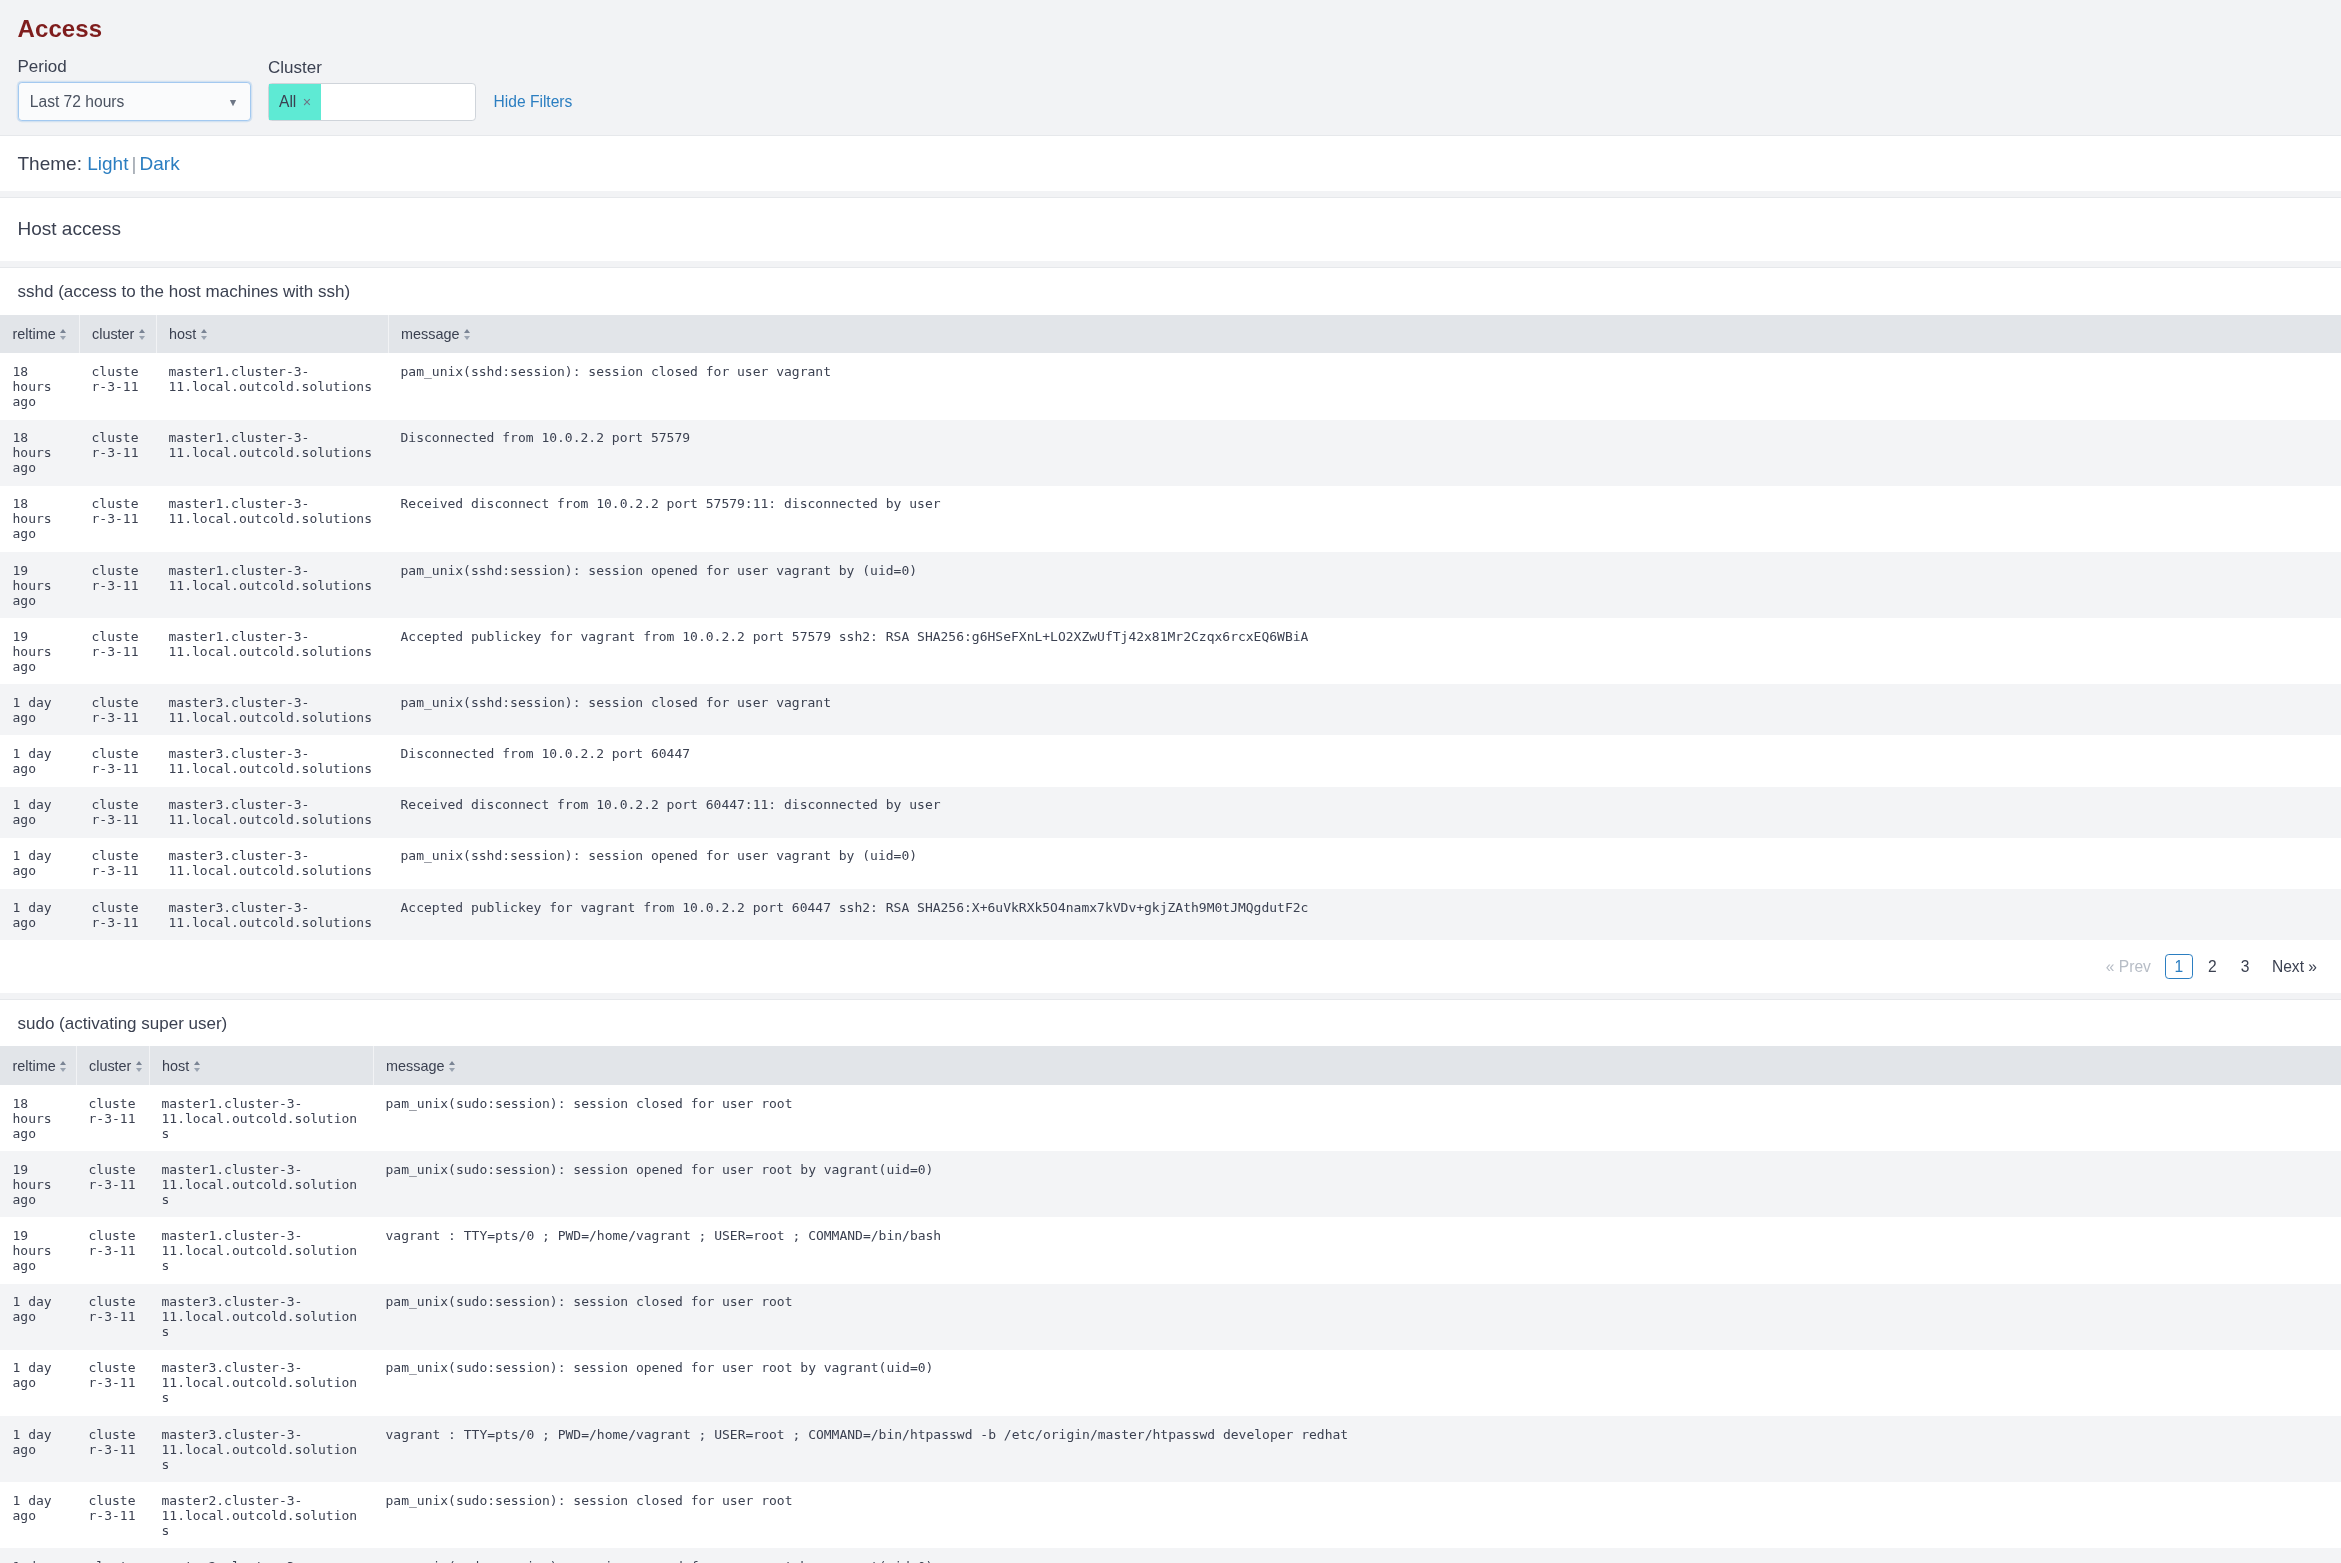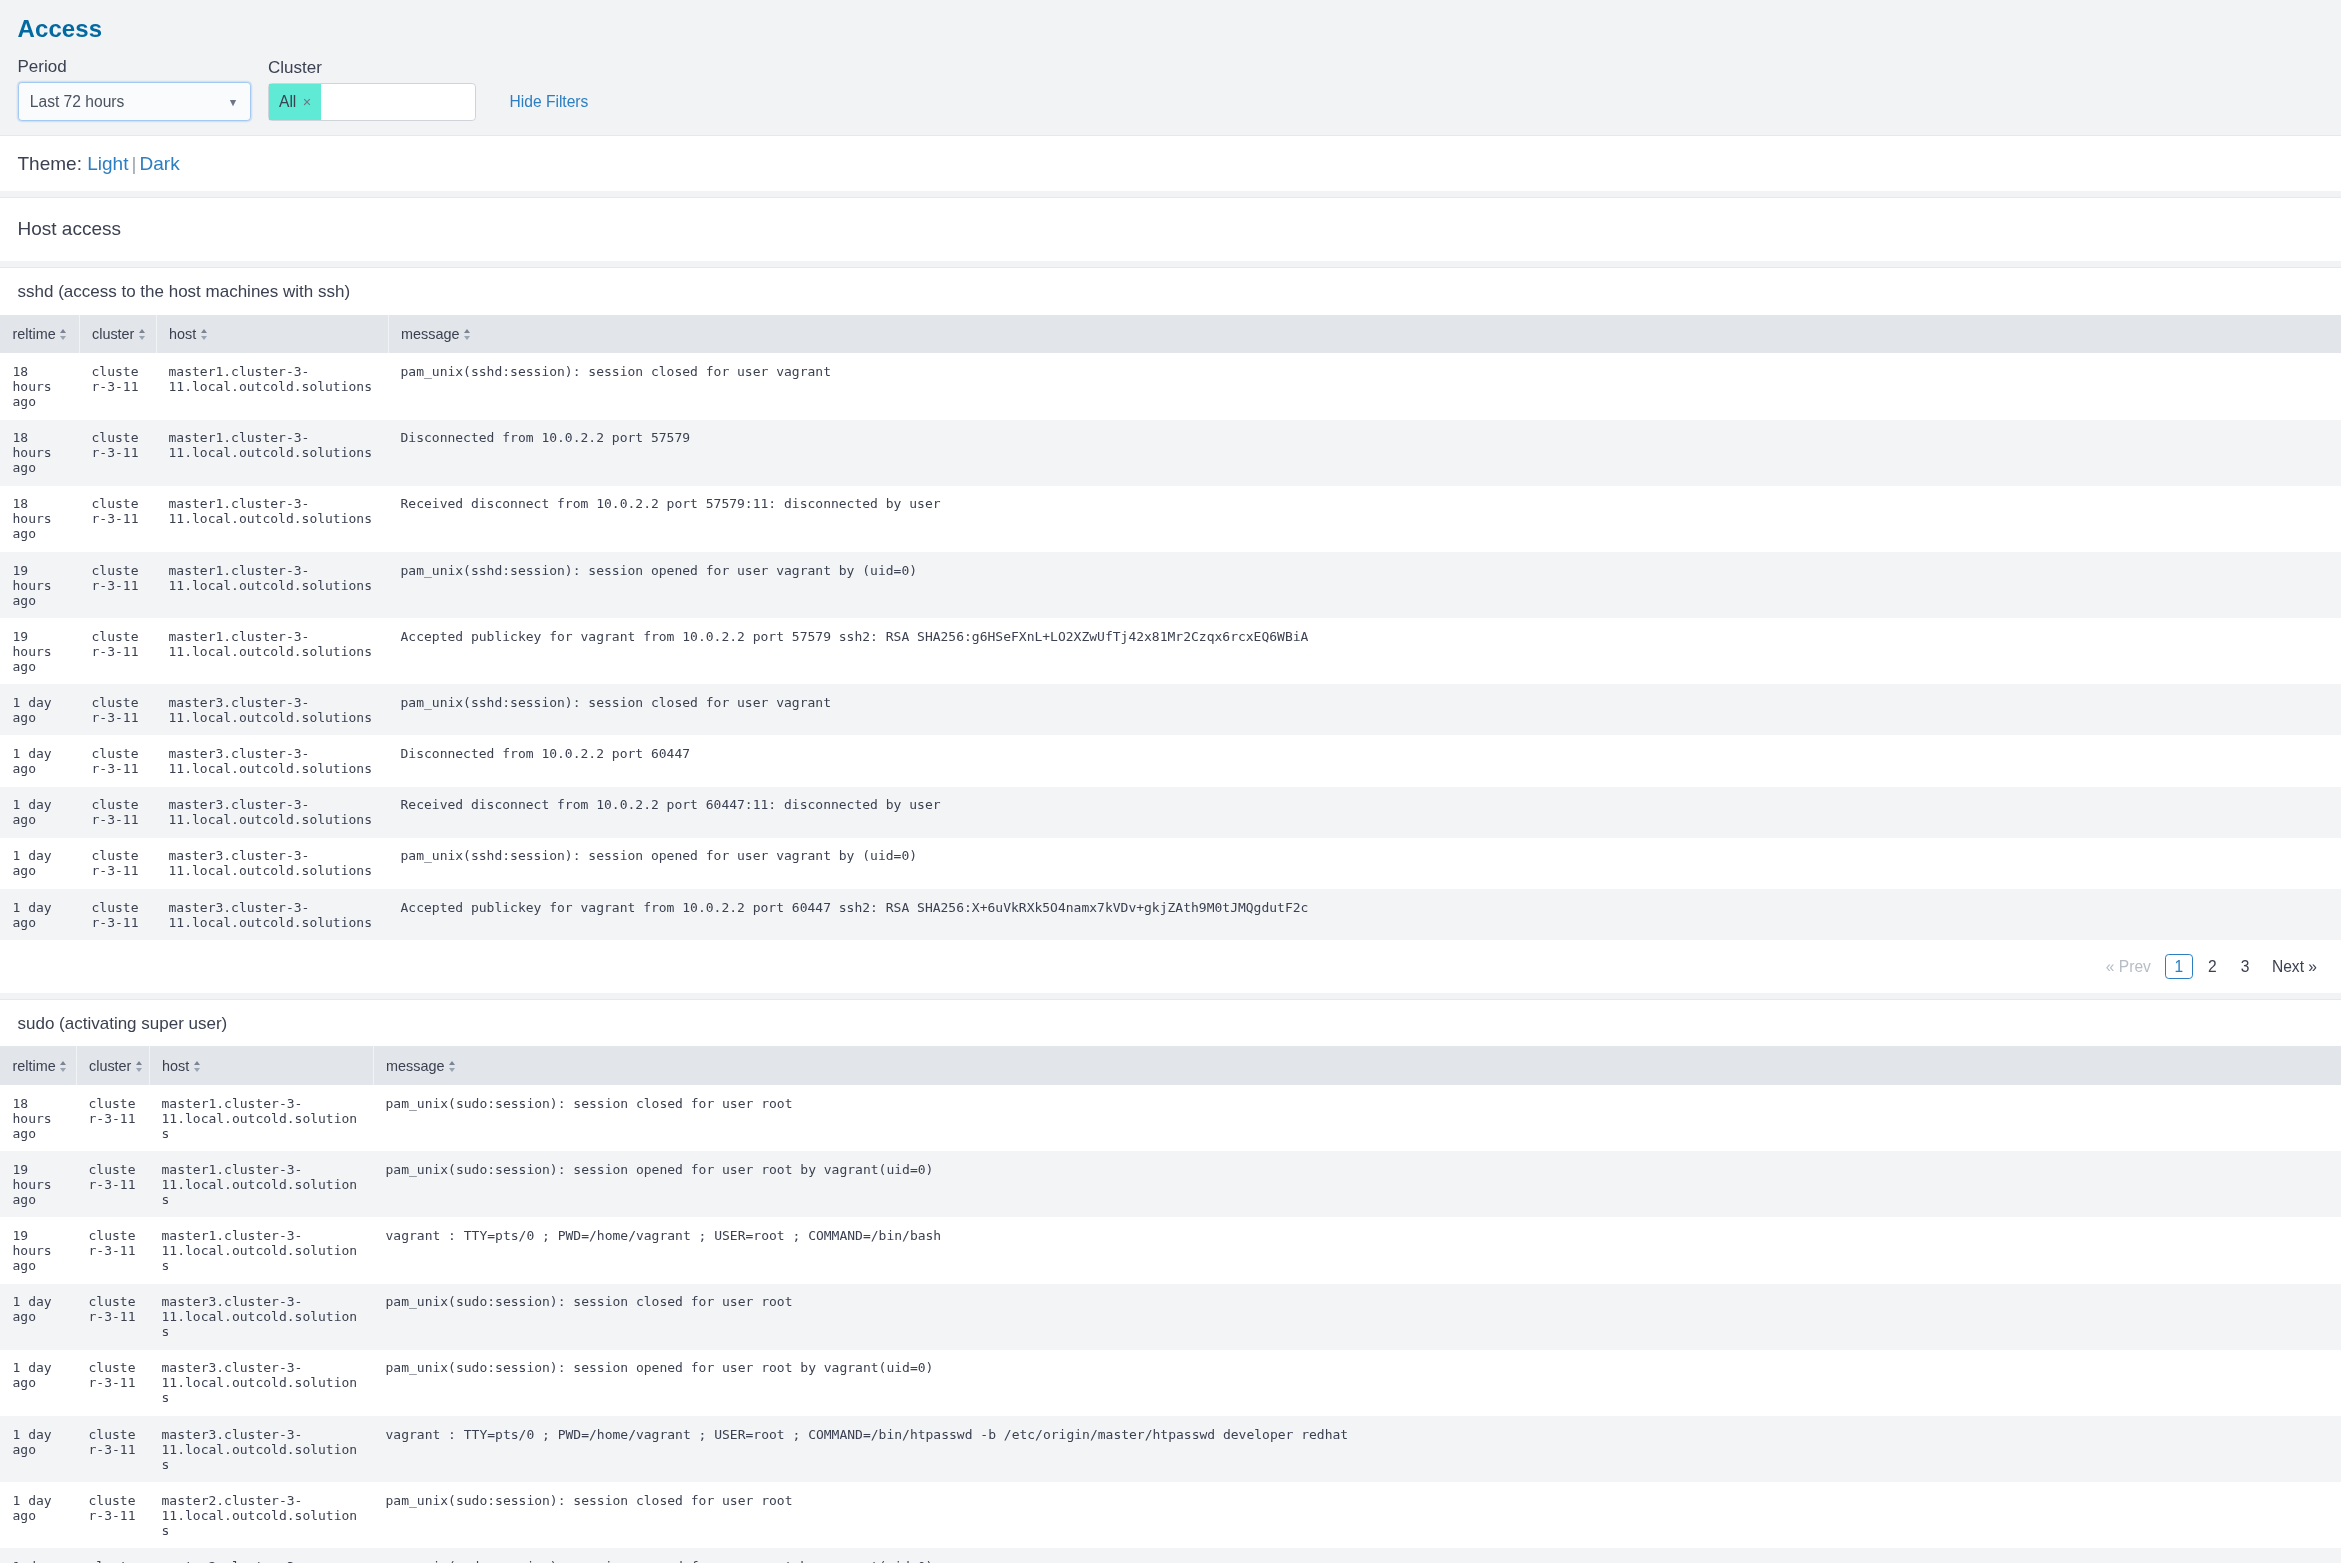--- a/index.html
+++ b/index.html
@@ -9,21 +9,21 @@
     font-family: "Liberation Sans", sans-serif;
     color: #3b4151;
   }
   body { width: 2342px; height: 1563px; overflow: hidden; }
 
   .page { padding: 0 0 0 0; }
 
   
   .filterbar { padding: 8.8px 17.5px 13.8px 17.5px; background: #f2f3f5; }
   .page-title {
-    font-size: 24px; font-weight: bold; color: #0369a1;
+    font-size: 24px; font-weight: bold; color: #7f1d1d;
     margin: 6.3px 0 13.8px 0; letter-spacing: 0.1px;
   }
   .filter-row { display: flex; align-items: flex-end; gap: 17.5px; }
   .filter-group { display: flex; flex-direction: column; }
   .filter-label { font-size: 17px; color: #3b4151; margin-bottom: 5.6px; }
   .select-box {
     width: 233px; height: 39px; border: 1.3px solid #a3c9f0;
     border-radius: 3.8px; background: #fafbfc;
     display: flex; align-items: center; justify-content: space-between;
     padding: 0 11.3px; font-size: 15.6px; color: #4a5260;
@@ -34,21 +34,21 @@
     width: 208px; height: 38px; border: 1.3px solid #cfd4da;
     border-radius: 3.8px; background: #fff;
     display: flex; align-items: stretch; padding: 0;
   }
   .token {
     background: #5eead4; display: flex; align-items: center; gap: 6.3px;
     padding: 0 10px; font-size: 15.6px; color: #3b4151;
   }
   .token-x { color: #6d7685; font-size: 14.4px; }
   .hide-filters {
-    font-size: 15.6px; color: #2b7ec1; margin-bottom: 10px; cursor: pointer; margin-left: 16px;
+    font-size: 15.6px; color: #2b7ec1; margin-bottom: 10px; cursor: pointer;
   }
 
   
   .panel { background: #fff; border-top: 0.6px solid #e6e8eb; }
   .panel.pad { padding: 16.3px 17.5px; }
   .theme-bar { font-size: 19px; color: #3b4151; }
   .theme-bar a { color: #2b7ec1; text-decoration: none; }
   .theme-sep { color: #9aa1ab; padding: 0 3.1px; }
 
   .section-title { font-size: 19px; color: #3b4151; }

